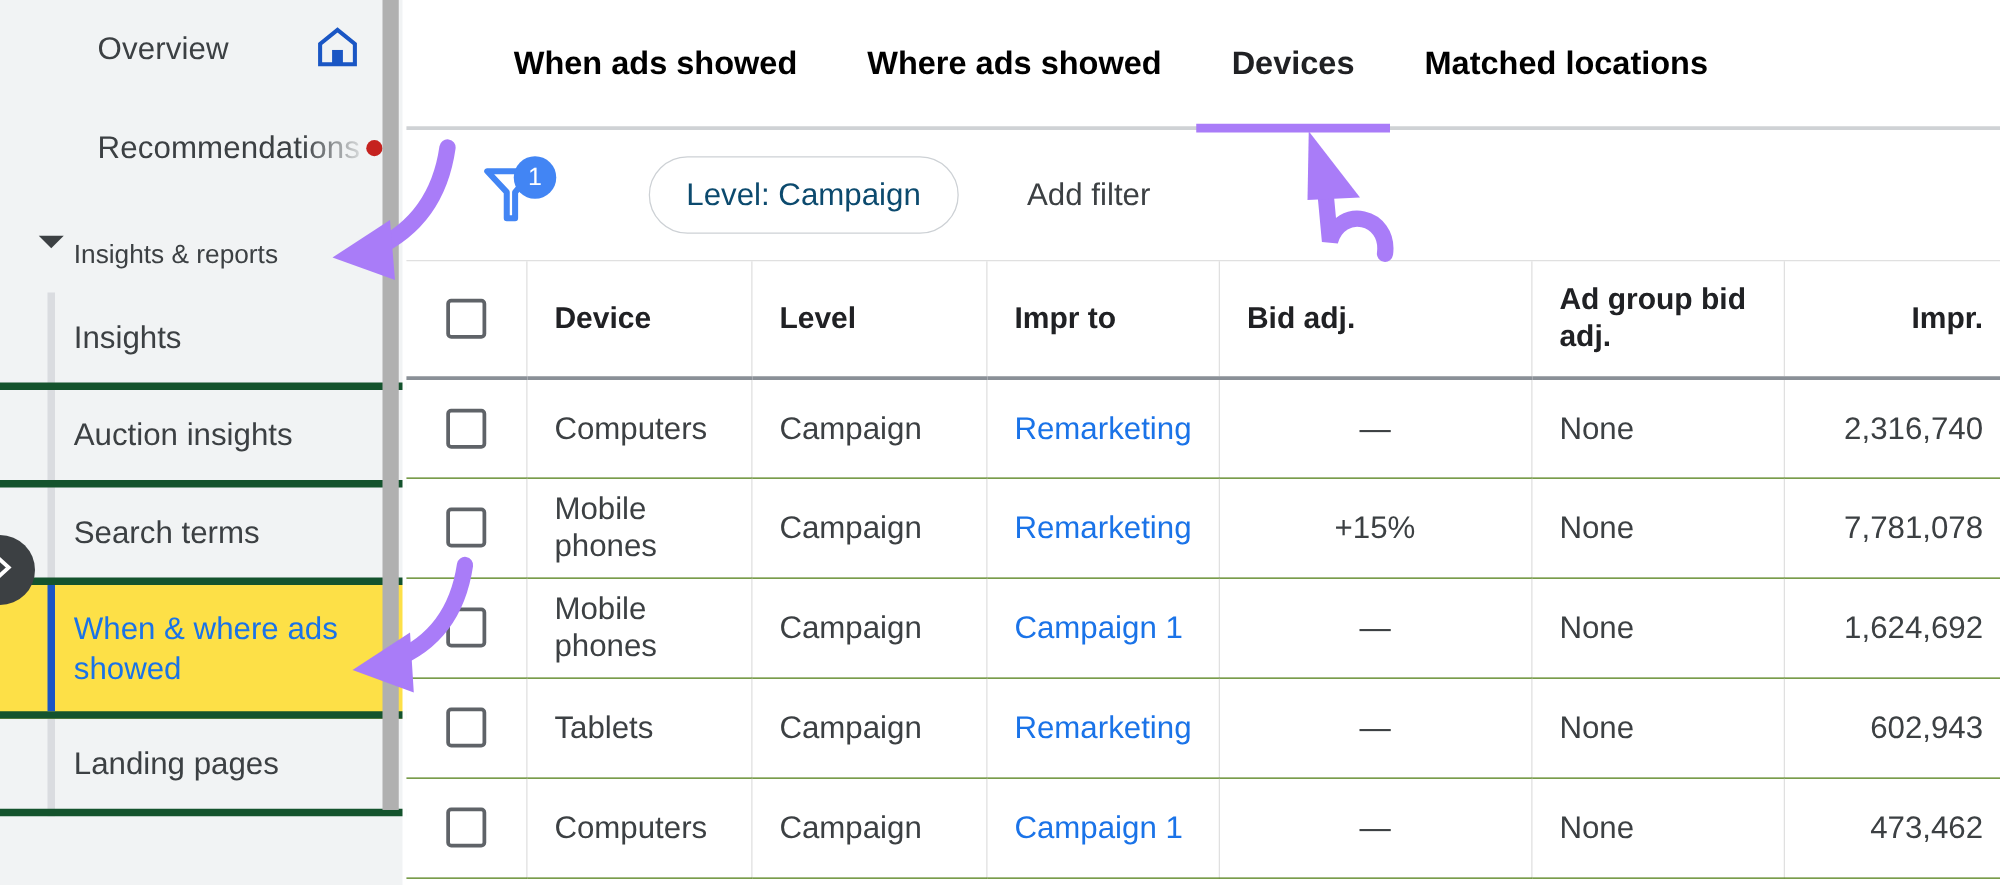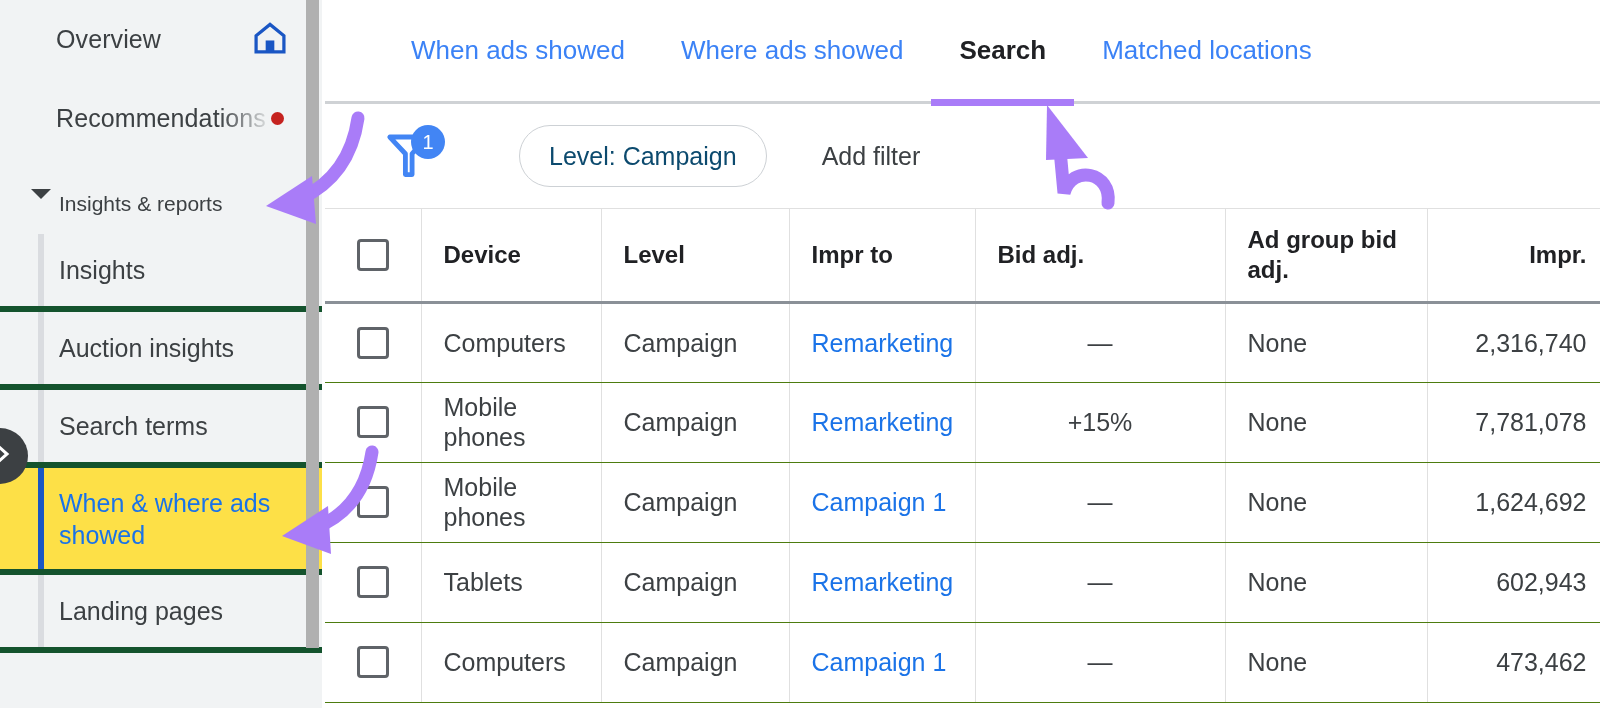--- a/index.html
+++ b/index.html
@@ -24,21 +24,21 @@
     flex: 0 0 325px;
     overflow: hidden;
   }
   .nav-list { position: relative; width: 325px; }
 
   .nav-top-item {
     position: relative;
     height: 79px;
     display: flex;
     align-items: center;
-    padding-left: 56px;
+    padding-left: 78px;
     padding-right: 14px;
   }
   .nav-top-item .label {
     font-size: 25px;
     color: #3c4043;
     letter-spacing: 0.1px;
     white-space: nowrap;
   }
   .nav-top-item .label.faded {
     -webkit-mask-image: linear-gradient(to right, #000 78%, rgba(0,0,0,0.15) 100%);
@@ -146,22 +146,23 @@
     padding-left: 58px;
     border-bottom: 3px solid #cfd2d5;
   }
   .tab {
     position: relative;
     height: 104px;
     display: flex;
     align-items: center;
     padding: 0 28px;
     font-size: 26px;
-    color: #3b82f6;
+    color: #000000;
     white-space: nowrap;
+    font-weight: bold;
   }
   .tab.active { color: #202124; font-weight: bold; }
   .tab .underline {
     position: absolute;
     left: 0; right: 0; bottom: -3px;
     height: 7px;
     background: #a97cf8;
   }
 
   .filter-bar {
@@ -334,21 +335,21 @@
   <div class="main">
 
     <div class="tabs-bar">
       <div class="tab">
         <span>When ads showed</span>
       </div>
       <div class="tab">
         <span>Where ads showed</span>
       </div>
       <div class="tab active">
-        <span>Search</span>
+        <span>Devices</span>
         <span class="underline"></span>
       </div>
       <div class="tab">
         <span>Matched locations</span>
       </div>
     </div>
 
     <div class="filter-bar">
       <div class="funnel-wrap">
         <span>

